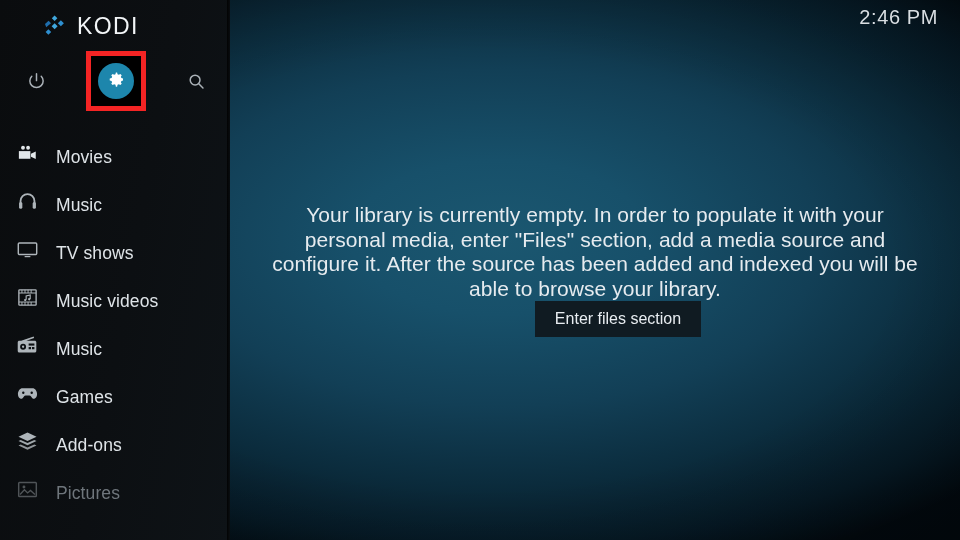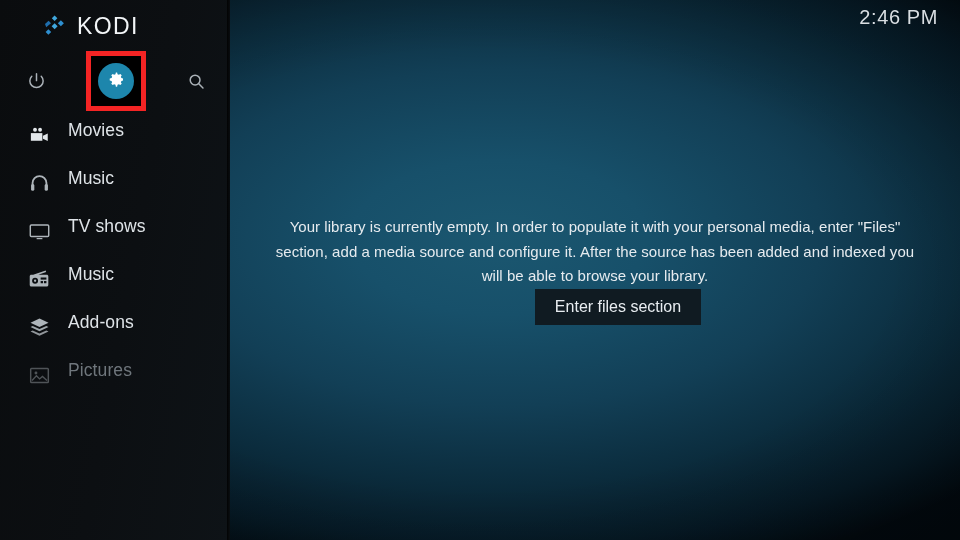--- a/index.html
+++ b/index.html
@@ -76,22 +76,22 @@
     position:absolute; left:12px; top:12px;
     width:36px; height:36px; border-radius:50%;
     background:#1d86ac;
     display:flex; align-items:center; justify-content:center;
   }
 
   
   .menu{ position:absolute; left:0; top:120px; width:230px; }
   .mi{
     position:relative; height:48px;
-    display:flex; align-items:flex-start;
-    padding-left:24px;
+    display:flex; align-items:flex-end;
+    padding-left:12px;
   }
   .mi-ico{
     width:30px; height:30px;
     display:flex; align-items:center; justify-content:center;
     flex:0 0 30px;
   }
   .mi-ico svg{ display:block; }
   .mi-lb{
     margin-left:14px;
     font-size:17.5px; color:#dfe4e8; font-weight:400;
@@ -112,21 +112,21 @@
     position:absolute; left:230px; top:0;
     width:730px; height:540px;
     display:flex; flex-direction:column;
     align-items:center; justify-content:center;
     z-index:4;
   }
   .empty-msg{
     width:662px;
     text-align:center;
     color:#e6ebef;
-    font-size:15px;
+    font-size:21px;
     line-height:24.5px;
     letter-spacing:.05px;
   }
   .btn-row{
     display:flex; gap:22px; align-items:center;padding-left:46px;
   }
   .kbtn{
     background:#101b22;
     border:none;
     color:#e8edf1;
@@ -228,36 +228,59 @@
       <div class="mi">
         <span class="mi-ico">
           <svg viewBox="0 0 24 24" width="23" height="23" fill="none" stroke="#aeb5ba" stroke-width="1.5">
             <rect x="2.4" y="5.2" width="19.2" height="12" rx="1.1"></rect>
             <path d="M9 19.4h6" stroke-width="1.3"></path>
           </svg>
         </span>
         <span class="mi-lb">TV shows</span>
       </div>
 
+      <div class="mi">
+        <span class="mi-ico">
+          <svg viewBox="0 0 24 24" width="23" height="23" fill="none" stroke="#aeb5ba" stroke-width="1.4">
+            <rect x="3" y="4" width="18" height="16" rx="0.8"></rect>
+            <path d="M3 7.3h18M3 16.7h18" stroke-width="1.1"></path>
+            <path d="M6.2 4v3.3M9.4 4v3.3M12.6 4v3.3M15.8 4v3.3M6.2 16.7V20M9.4 16.7V20M12.6 16.7V20M15.8 16.7V20" stroke-width="1"></path>
+            <path d="M10.6 14.4v-4.1l4.2-.9v4.1" stroke-width="1.2"></path>
+            <circle cx="9.6" cy="14.7" r="1.2" fill="#aeb5ba" stroke="none"></circle>
+            <circle cx="13.8" cy="13.8" r="1.2" fill="#aeb5ba" stroke="none"></circle>
+          </svg>
+        </span>
+        <span class="mi-lb">Music videos</span>
+      </div>
 
 
       <div class="mi">
         <span class="mi-ico">
           <svg viewBox="0 0 24 24" width="23" height="23" fill="#aeb5ba">
             <path d="M18.4 2.6l.55 1.5-8.2 3.0h8.85c.88 0 1.6.72 1.6 1.6v9.1c0 .88-.72 1.6-1.6 1.6H3.4c-.88 0-1.6-.72-1.6-1.6V8.7c0-.88.72-1.6 1.6-1.6h2.0z"></path>
             <circle cx="7.4" cy="13.3" r="3.1" fill="#0b0e11"></circle>
             <circle cx="7.4" cy="13.3" r="1.2" fill="#aeb5ba"></circle>
             <rect x="13.2" y="9.9" width="6.0" height="2.2" fill="#0b0e11"></rect>
             <rect x="13.2" y="13.6" width="2.5" height="2.3" fill="#0b0e11"></rect>
             <rect x="16.7" y="13.6" width="2.5" height="2.3" fill="#0b0e11"></rect>
           </svg>
         </span>
         <span class="mi-lb">Music</span>
       </div>
 
+      <div class="mi">
+        <span class="mi-ico">
+          <svg viewBox="0 0 24 24" width="23" height="23" fill="#aeb5ba">
+            <path d="M17.2 6.4H6.8C4.1 6.4 2 9.2 2 12.6c0 2.0.9 4.6 2.9 4.9 1.5.25 2.4-1.0 3.2-2.2.5-.75 1.2-1.2 2.0-1.2h3.8c.8 0 1.5.45 2.0 1.2.8 1.2 1.7 2.45 3.2 2.2 2.0-.3 2.9-2.9 2.9-4.9 0-3.4-2.1-6.2-4.8-6.2z"></path>
+            <circle cx="7.6" cy="11.2" r="1.25" fill="#0b0e11"></circle>
+            <circle cx="16.4" cy="11.2" r="1.25" fill="#0b0e11"></circle>
+          </svg>
+        </span>
+        <span class="mi-lb">Games</span>
+      </div>
 
       <div class="mi">
         <span class="mi-ico">
           <svg viewBox="0 0 24 24" width="23" height="23" fill="#aeb5ba">
             <path d="M12 2.6L2.6 7.0 12 11.4 21.4 7.0z"></path>
             <path d="M2.6 11.5L12 15.9l9.4-4.4-2.3-1.1L12 13.6 4.9 10.4z" opacity=".92"></path>
             <path d="M2.6 16.1L12 20.5l9.4-4.4-2.3-1.1L12 18.2 4.9 15.0z" opacity=".82"></path>
           </svg>
         </span>
         <span class="mi-lb">Add-ons</span>

